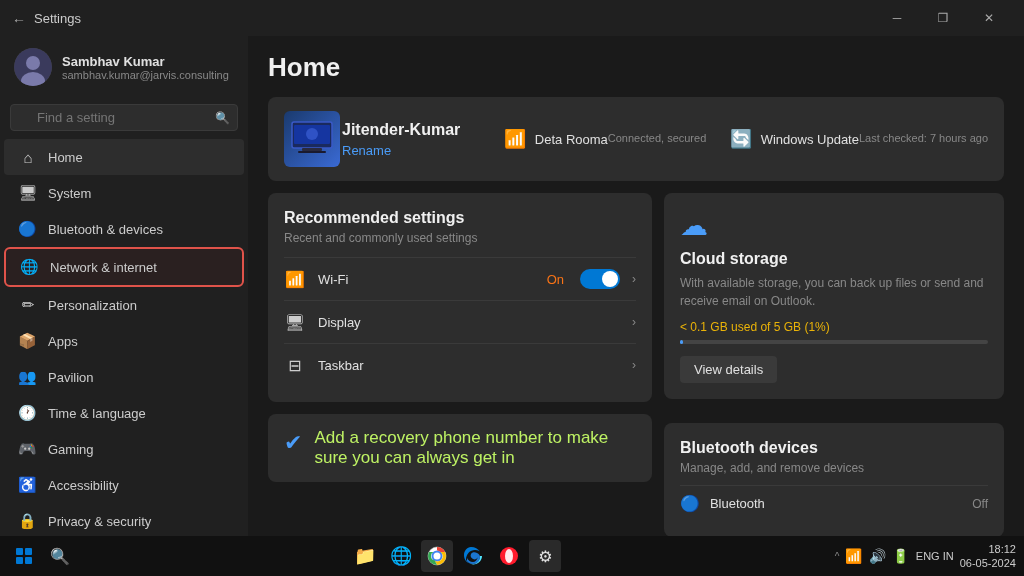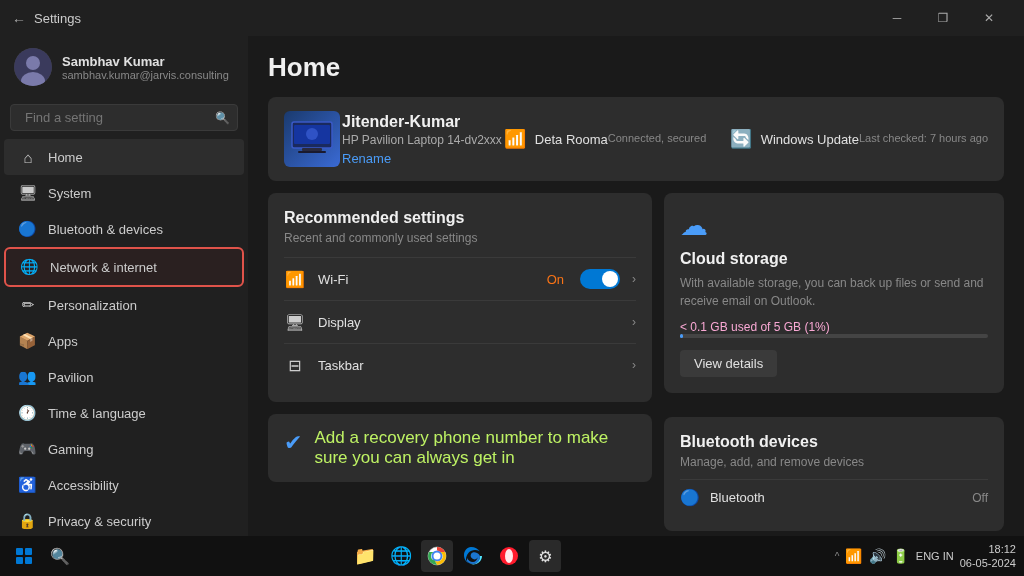--- a/index.html
+++ b/index.html
@@ -103,21 +103,21 @@
     .sidebar-search {
       margin: 6px 10px 8px;
       position: relative;
     }
     .sidebar-search input {
       width: 100%;
       background: #2d2d2d;
       border: 1px solid #3a3a3a;
       border-radius: 4px;
       color: #ffffff;
-      padding: 5px 10px 5px 14px;
+      padding: 5px 10px 5px 26px;
       font-size: 13px;
       outline: none;
     }
     .sidebar-search .search-icon {
       position: absolute;
       right: 8px;
       top: 50%;
       transform: translateY(-50%);
       color: #888;
       font-size: 12px;
@@ -283,21 +283,21 @@
       padding: 16px;
       margin-bottom: 12px;
     }
     .cloud-icon {
       font-size: 28px;
       color: #4a9cf8;
       margin-bottom: 8px;
     }
     .cloud-title { font-size: 16px; font-weight: 600; color: #f0f0f0; margin-bottom: 6px; }
     .cloud-desc { font-size: 12px; color: #888; line-height: 1.5; margin-bottom: 10px; }
-    .cloud-usage { font-size: 12px; color: #f9a8d4; }
+    .cloud-usage { font-size: 12px; color: #eab308; margin-bottom: 6px; }
     .progress-bar {
       height: 4px;
       background: #444;
       border-radius: 2px;
       margin-bottom: 12px;
     }
     .progress-fill {
       height: 100%;
       width: 1%;
       background: #4a9cf8;
@@ -484,21 +484,20 @@
           <rect x="4" y="2" width="40" height="26" rx="2" fill="#1a2a5e" stroke="#3a5ac8" stroke-width="1.5"></rect>
           <rect x="8" y="5" width="32" height="19" rx="1" fill="#2244aa"></rect>
           <rect x="6" y="5" width="36" height="19" rx="1" fill="#1535a0"></rect>
           <circle cx="24" cy="14" r="6" fill="#3a60d4" opacity="0.7"></circle>
           <rect x="14" y="28" width="20" height="3" rx="1" fill="#2a2a3e"></rect>
           <rect x="10" y="31" width="28" height="2" rx="1" fill="#1a1a2e"></rect>
         </svg>
       </div>
       <div class="device-info">
         <div class="device-name">Jitender-Kumar</div>
-        <div class="device-model">HP Pavilion Laptop 14-dv2xxx</div>
         <div class="device-rename">Rename</div>
       </div>
       <div class="device-meta">
         <div class="device-meta-item">
           <span class="meta-icon">📶</span>
           <div class="meta-text">
             <span class="meta-label">Deta Rooma</span>
             <span class="meta-sublabel">Connected, secured</span>
           </div>
         </div>

